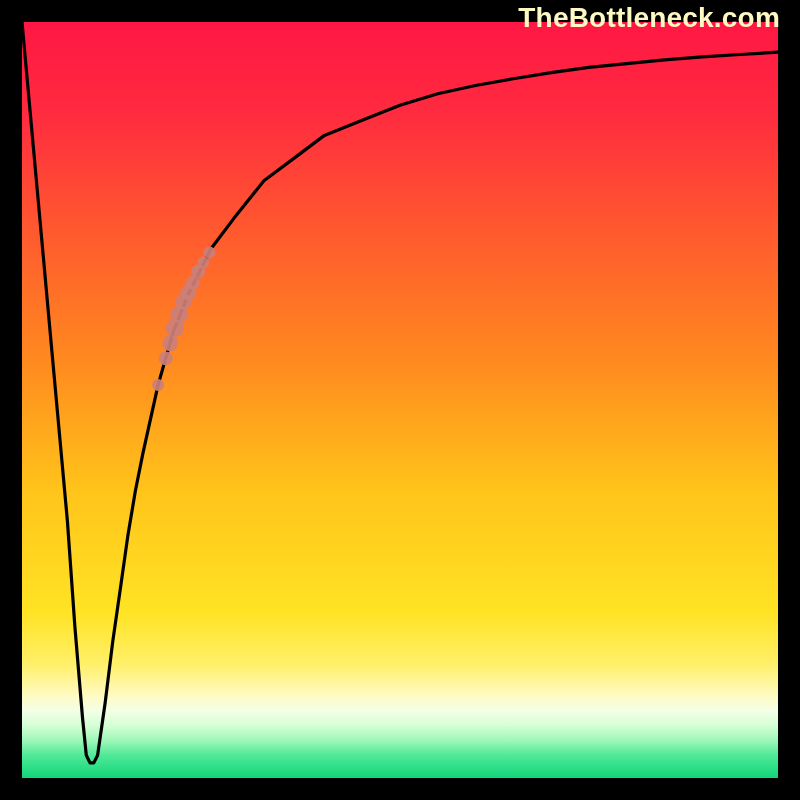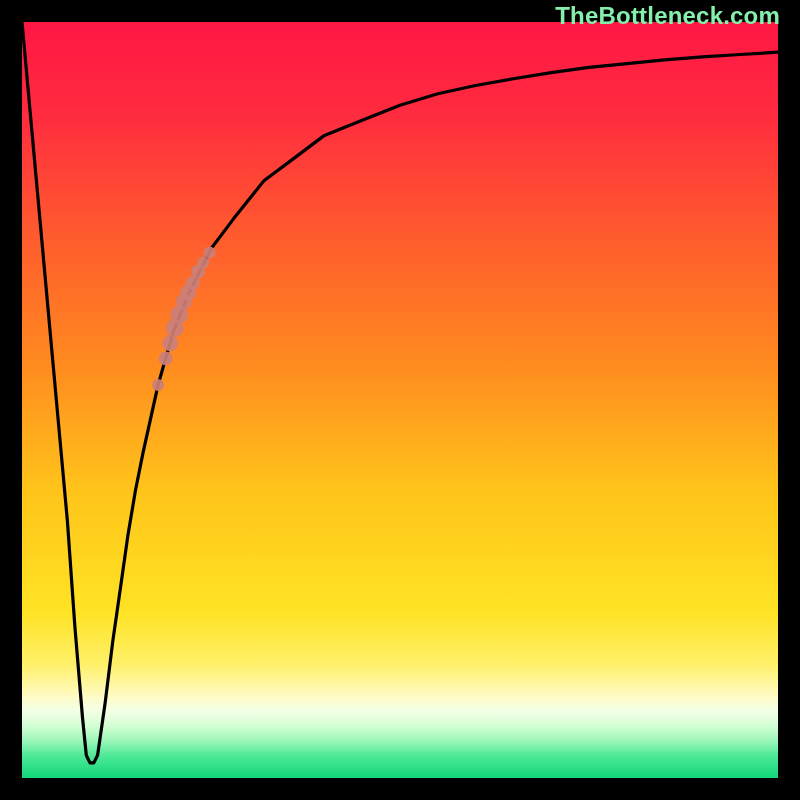--- a/index.html
+++ b/index.html
@@ -13,23 +13,23 @@
   }
   .wrap {
     position: relative;
     width: 800px;
     height: 800px;
   }
   .watermark {
     position: absolute;
     top: 2px;
     right: 20px;
-    font-size: 24px;
+    font-size: 28px;
     font-weight: 600;
-    color: #86efac;
+    color: #fef9c3;
     letter-spacing: 0.2px;
     z-index: 20;
   }
   .frame {
     position: absolute;
     left: 22px;
     top: 22px;
     width: 756px;
     height: 756px;
     background: #000;

